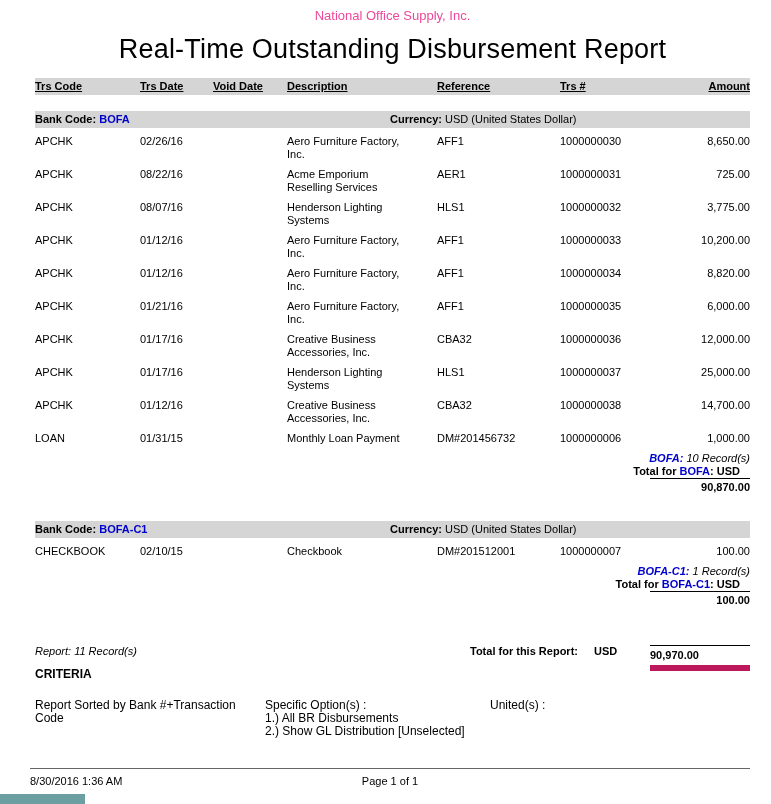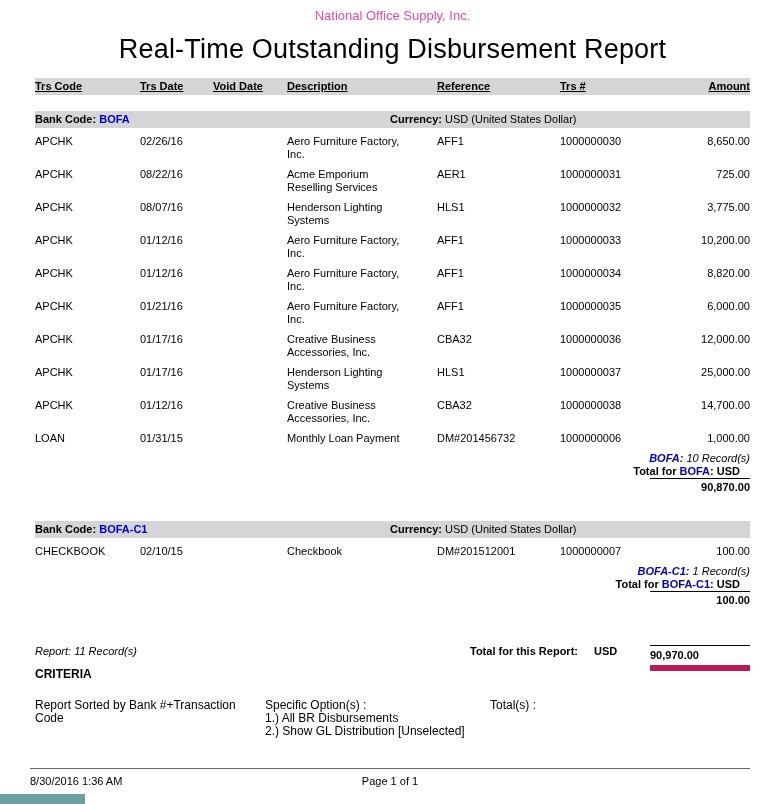--- a/index.html
+++ b/index.html
@@ -261,21 +261,21 @@
 
   <div class="criteria">
     <div class="criteria-title">CRITERIA</div>
     <div class="criteria-cols">
       <div class="crit-sort">Report Sorted by Bank #+Transaction Code</div>
       <div class="crit-specific">
         <div>Specific Option(s) :</div>
         <div>1.) All BR Disbursements</div>
         <div>2.) Show GL Distribution [Unselected]</div>
       </div>
-      <div class="crit-filter">Total(s) :</div>
+      <div class="crit-filter">United(s) :</div>
     </div>
   </div>
 
   <div class="page-footer">
     <div class="pf-left">8/30/2016 1:36 AM</div>
     <div class="pf-center">Page 1 of 1</div>
   </div>
 
   <div class="bottom-bar"></div>
 </div>

